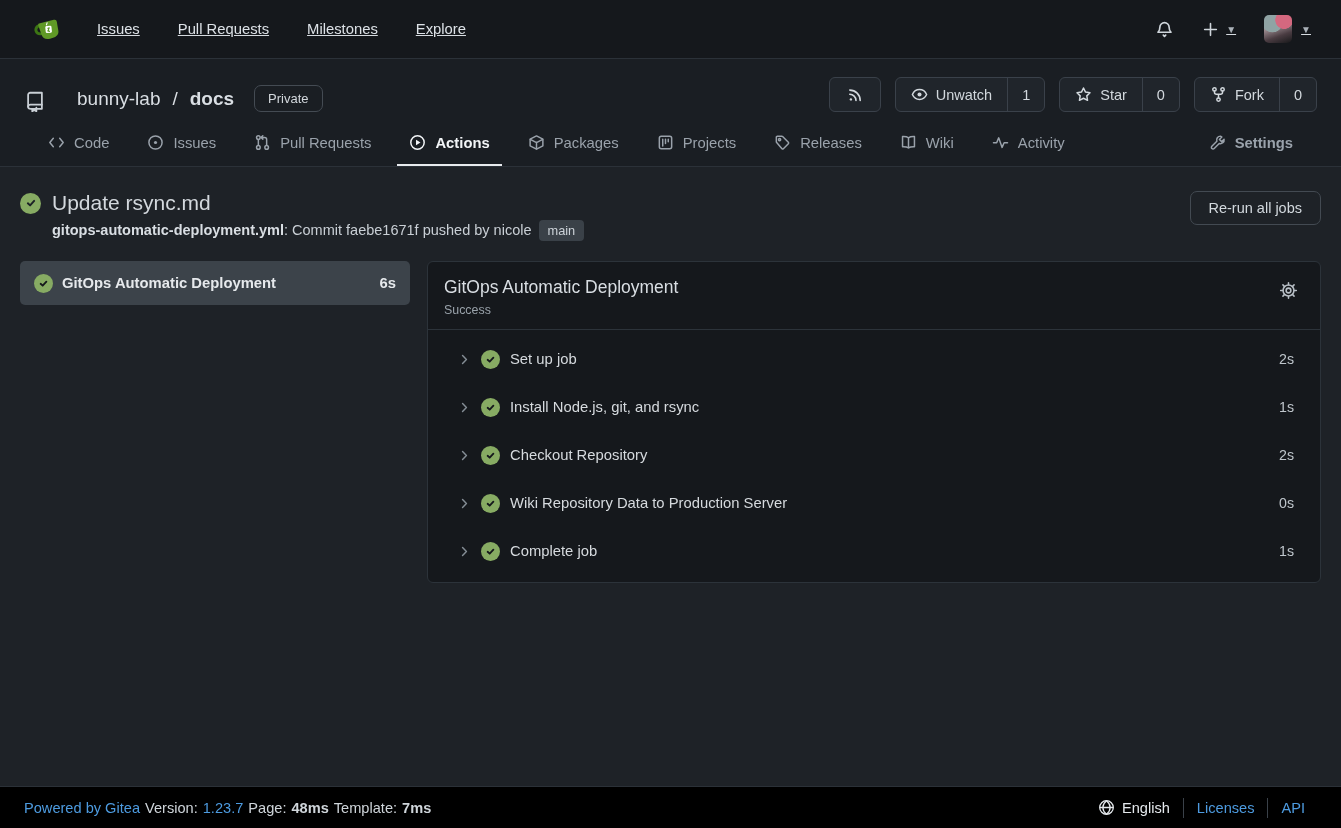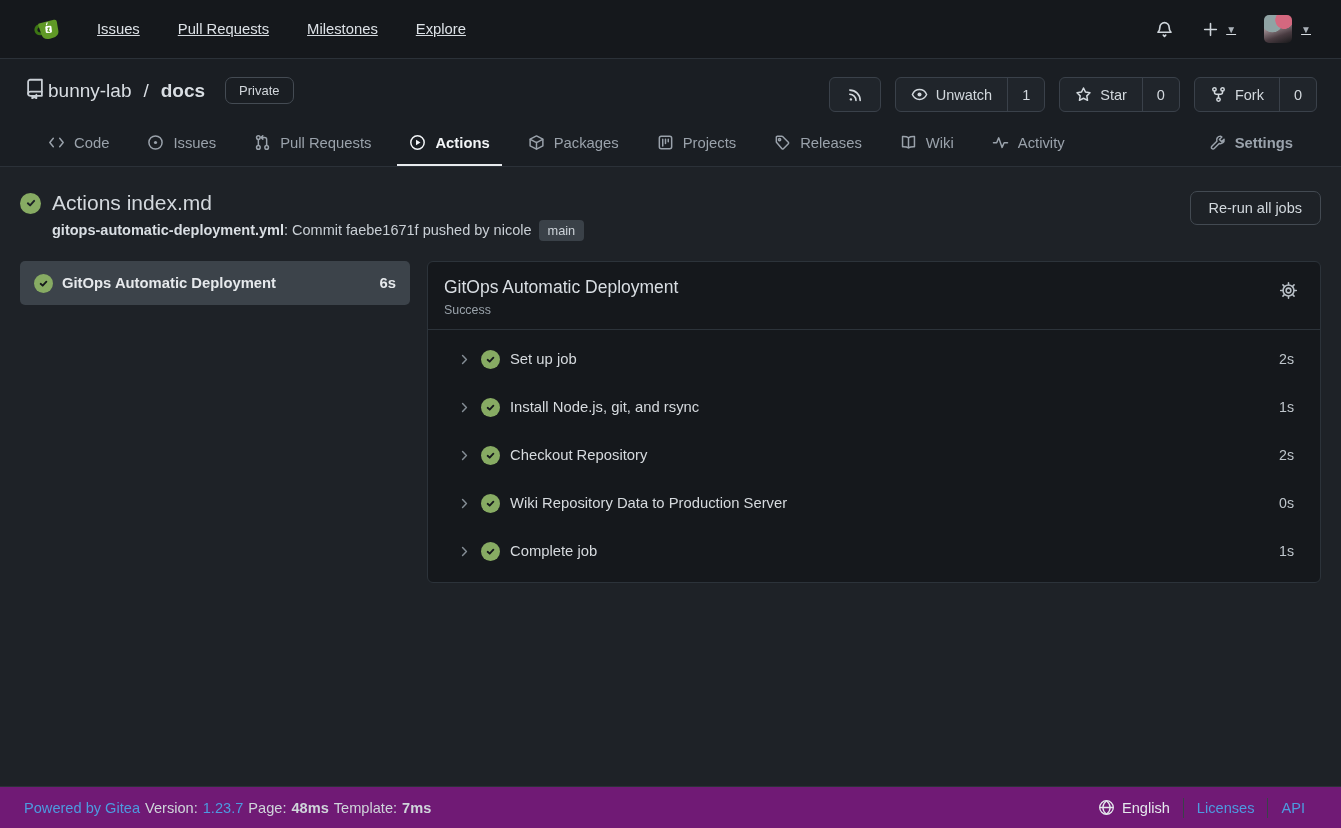--- a/index.html
+++ b/index.html
@@ -29,21 +29,21 @@
   .avatar {
     width:28px; height:28px; border-radius:5px; cursor:pointer;
     background:
       radial-gradient(circle at 72% 18%, #d4687f 0 28%, transparent 30%),
       radial-gradient(circle at 30% 25%, #8fa3a4 0 35%, transparent 37%),
       linear-gradient(160deg, #7e9294 0%, #9b8b90 40%, #4a3c42 70%, #17181a 100%);
   }
 
   
   .repo-header { background:#1a1e23; border-bottom:1px solid #2b3138; padding:18px 24px 0 24px; flex:0 0 auto; }
-  .repo-title-row { display:flex; align-items:flex-start; }
+  .repo-title-row { display:flex; align-items:flex-end;gap:29px; }
   .repo-title { display:flex; align-items:center; gap:10px; font-size:19px; color:#d9dee3; }
   .repo-owner { color:#d9dee3; cursor:pointer; }
   .repo-sep { color:#d9dee3; margin:0 2px; }
   .repo-name { font-weight:bold; cursor:pointer; }
   .badge-outline {
     font-size:13px; color:#d2d7dc; border:1px solid #444b53; border-radius:7px;
     padding:5px 13px; margin-left:10px;
   }
   .repo-actions { margin-left:auto; display:flex; gap:14px; }
   .btn-group {
@@ -97,21 +97,21 @@
   .steps { padding:5px 0 7px 0; }
   .step-row { display:flex; align-items:center; height:48px; padding:0 26px 0 30px; cursor:pointer; }
   .step-chevron { color:#848d95; margin-right:10px; }
   .step-name { margin-left:10px; color:#d6dade; font-size:14.8px; }
   .step-duration { margin-left:auto; color:#bec5cb; font-size:14.2px; }
 
   .check-circle { border-radius:50%; background:#87ab63; display:flex; align-items:center; justify-content:center; }
 
   
   .footer {
-    margin-top:auto; flex:0 0 auto; height:42px; background:#701a75; border-top:1px solid #2b3138;
+    margin-top:auto; flex:0 0 auto; height:42px; background:#000000; border-top:1px solid #2b3138;
     display:flex; align-items:center; padding:0 24px; font-size:14.6px; color:#cfd5da;
   }
   .footer a { text-decoration:none; cursor:pointer; }
   .link-blue { color:#4d9be0; }
   .footer-left { display:flex; align-items:center; gap:5px; }
   .footer-right { margin-left:auto; display:flex; align-items:center; }
   .footer-lang { display:flex; align-items:center; gap:7px; color:#e4e8ec; cursor:pointer; padding-right:13px; }
   .footer-divider { width:1px; height:20px; background:#3a4149; }
   .footer-link { padding:0 13px; }
 </style>
@@ -282,21 +282,21 @@
 
 <main class="main">
   <div class="run-header">
     <div class="run-header-left">
       <div class="run-title-row">
         <span class="check-circle" style="width:21px;height:21px;">
           <svg width="12" height="12" viewBox="0 0 16 16" fill="none" stroke="#1c2126" stroke-width="2.6" stroke-linecap="round" stroke-linejoin="round">
               <path d="M3.8 8.4 6.8 11.2 12.2 5.2"></path>
             </svg>
         </span>
-        <h2 class="run-title">Actions index.md</h2>
+        <h2 class="run-title">Update rsync.md</h2>
       </div>
       <div class="run-subtitle">
         <b>gitops-automatic-deployment.yml</b><span>: Commit faebe1671f pushed by nicole</span><span class="branch-badge">main</span>
       </div>
     </div>
     <button class="rerun-btn">Re-run all jobs</button>
   </div>
 
   <div class="run-body">
     <aside class="job-sidebar" id="job-sidebar">

